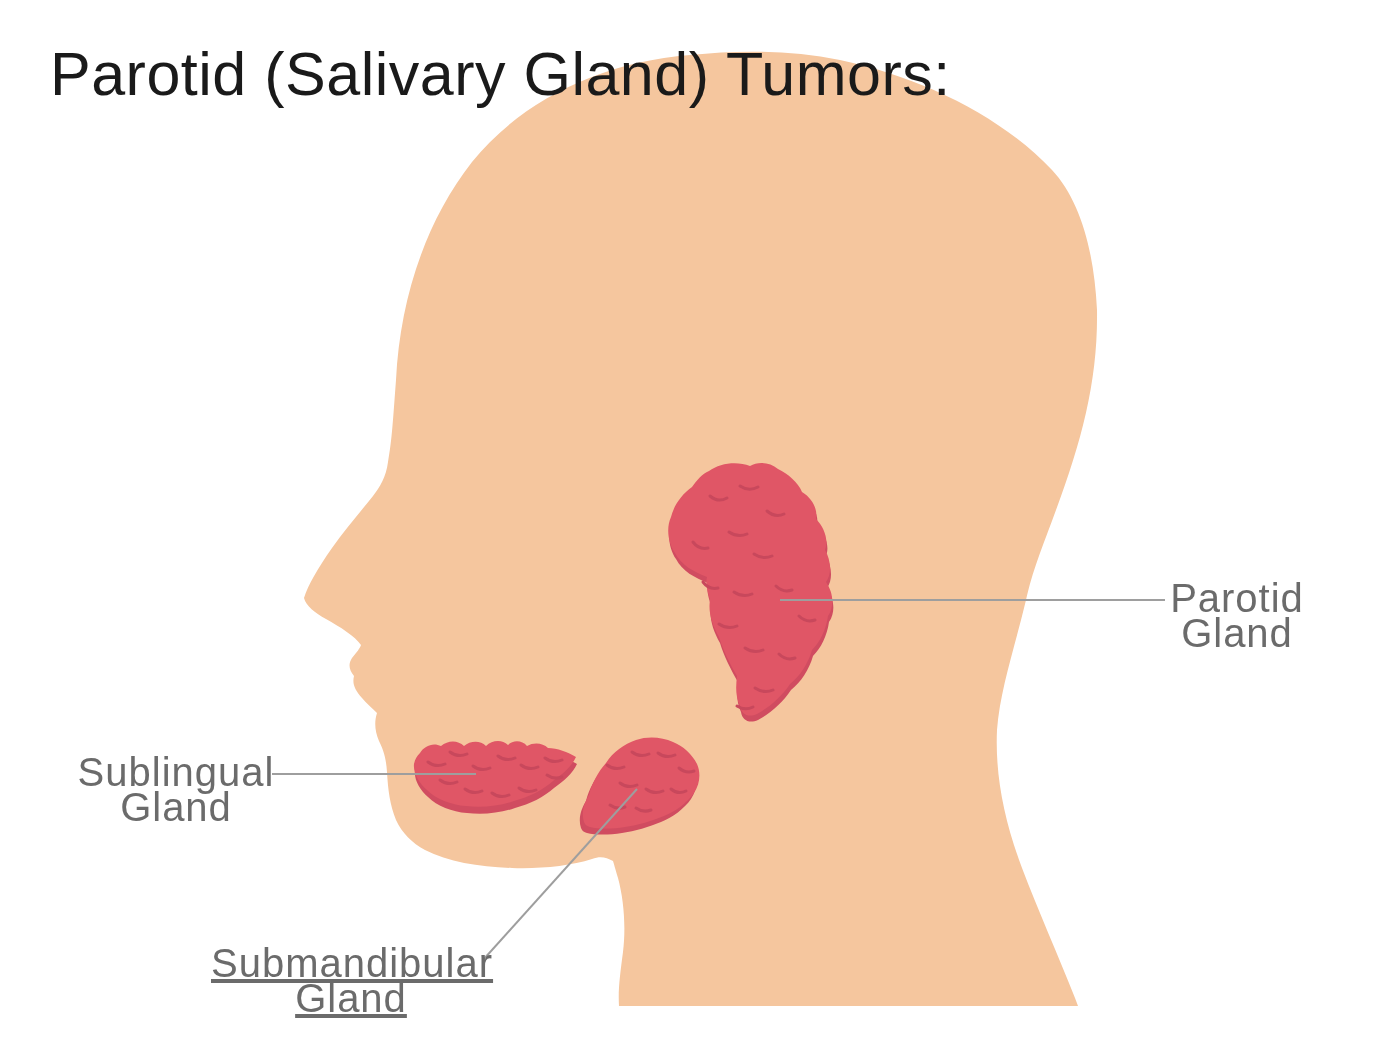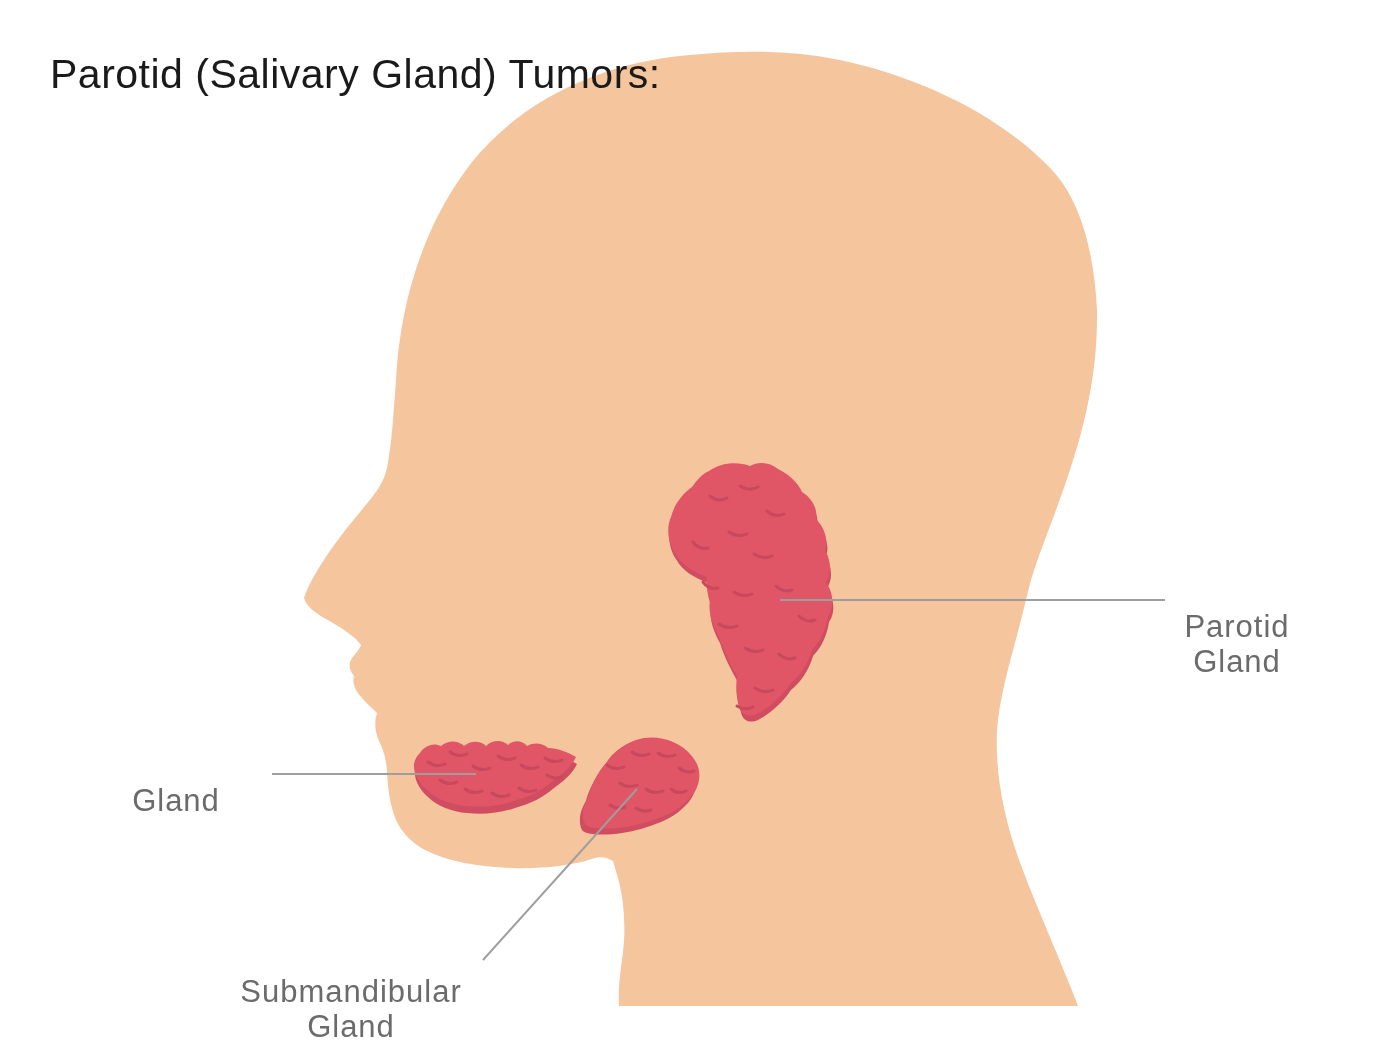--- a/index.html
+++ b/index.html
@@ -13,40 +13,39 @@
   }
   .illustration {
     position: absolute;
     left: 0; top: 0;
     width: 1400px; height: 1048px;
   }
   .title {
     position: absolute;
     left: 50px;
     top: 34px;
-    font-size: 41px;
+    font-size: 61px;
     line-height: 80px;
     letter-spacing: 0.5px;
     color: #1a1a1a;
     white-space: nowrap;
     z-index: 3;
   }
   .gland-label {
     position: absolute;
     text-align: center;
-    font-size: 31px;
+    font-size: 40px;
     line-height: 35px;
     letter-spacing: 1px;
     color: #6b6b6b;
     z-index: 3;
-    margin-top: 28px;
   }
   .label-parotid       { left: 1137px; top: 581px; width: 200px; }
   .label-sublingual    { left:   56px; top: 755px; width: 240px; }
-  .label-submandibular { left:  211px; top: 946px; width: 280px; }
+  .label-submandibular { left:  211px; top: 946px; width: 280px; text-decoration: underline; }
   .label-line { display: block; }
 </style>
 </head>
 <body>
 
 <div class="canvas">
 
   <div class="title">
     <div>Parotid (Salivary Gland) Tumors:</div>
   </div>
@@ -188,20 +187,21 @@
       <path d="M 483 960 L 637 789"></path>
     </g>
   </svg>
 
   <div class="gland-label label-parotid">
     <span class="label-line">Parotid</span>
     <span class="label-line">Gland</span>
   </div>
 
   <div class="gland-label label-sublingual">
+    <span class="label-line">Sublingual</span>
     <span class="label-line">Gland</span>
   </div>
 
   <div class="gland-label label-submandibular">
     <span class="label-line">Submandibular</span>
     <span class="label-line">Gland</span>
   </div>
 
 </div>
 

